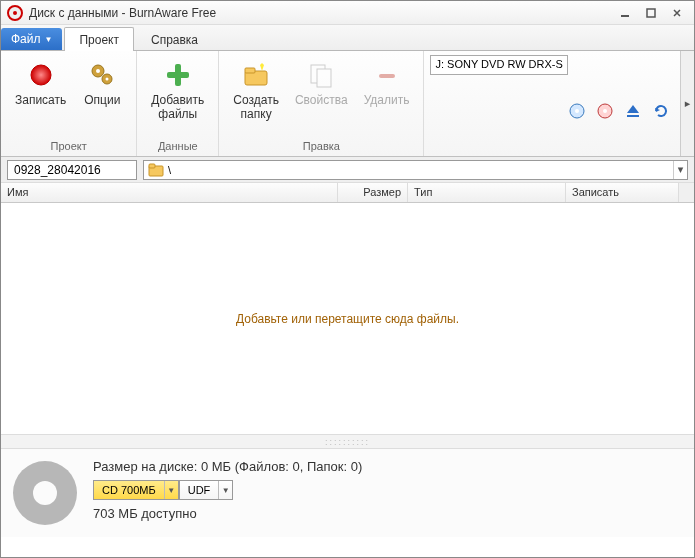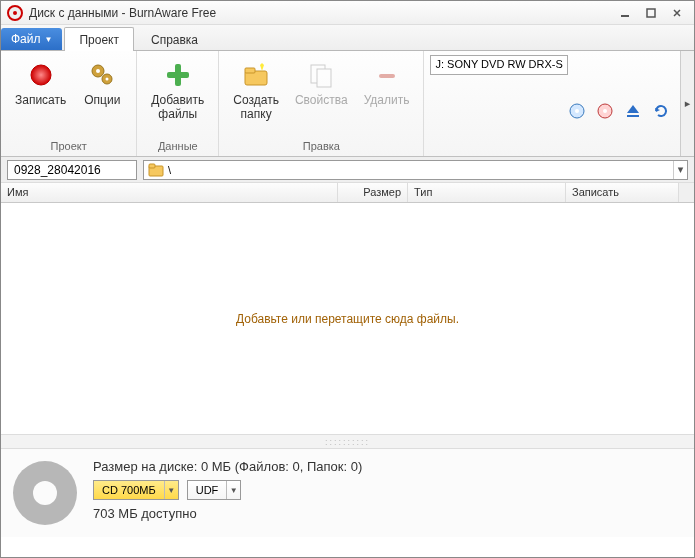--- a/index.html
+++ b/index.html
@@ -34,21 +34,21 @@
 .foldericon { width: 16px; height: 14px; }
 .patharrow { width: 14px; text-align: center; color: #555; border-left: 1px solid #ccc; height: 100%; display: flex; align-items: center; justify-content: center; }
 .listhdr { height: 20px; background: linear-gradient(#fdfdfd,#efefef); border-bottom: 1px solid #c8c8c8; display: flex; }
 .col { border-right: 1px solid #ddd; padding: 3px 6px; font-size: 11px; color: #333; }
 .filearea { height: 232px; background: #fff; display: flex; align-items: center; justify-content: center; color: #a16207; font-size: 12px; border-bottom: 1px solid #ddd; }
 .gripper { height: 14px; background: #f3f3f3; display: flex; align-items: center; justify-content: center; color: #bbb; letter-spacing: 2px; font-size: 9px; border-bottom: 1px solid #ddd; }
 .bottom { flex: 1; display: flex; padding: 10px; gap: 14px; background: #fbfbfb; }
 .discicon { width: 68px; height: 68px; }
 .bottominfo { display: flex; flex-direction: column; gap: 6px; }
 .bottomline { font-size: 13px; color: #333; }
-.selrow { display: flex; gap: 8px; }
+.selrow { display: flex; gap: 0; }
 .combo { border: 1px solid #999; background: linear-gradient(#fff,#f5f5f5); height: 20px; display: flex; align-items: center; font-size: 11px; }
 .combo.yellow { background: linear-gradient(#ffeb8a,#ffd94a); }
 .combo .ctext { padding: 0 8px; }
 .combo .carrow { width: 14px; border-left: 1px solid #bbb; height: 100%; display: flex; align-items: center; justify-content: center; font-size: 8px; color: #555; }
 .scrollbar { width: 16px; background: #f0f0f0; border-left: 1px solid #ddd; }
 svg { display: block; }
 </style>
 </head>
 <body>
 

